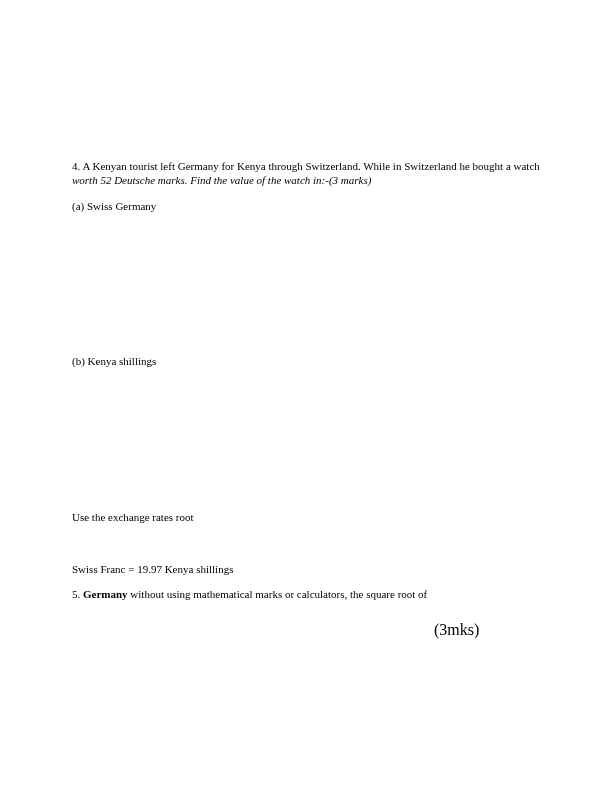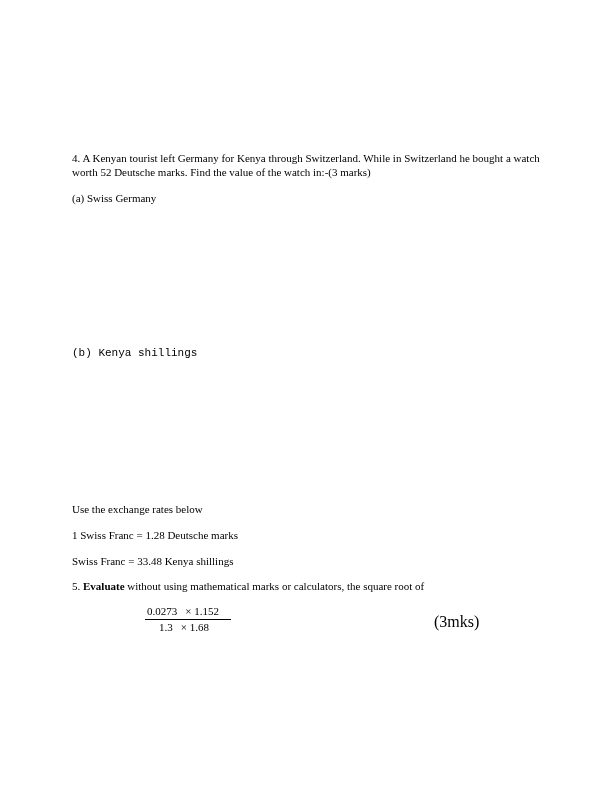--- a/index.html
+++ b/index.html
@@ -11,21 +11,21 @@
       width: 612px;
       height: 792px;
       position: relative;
       overflow: hidden;
       font-family: "Liberation Serif", "DejaVu Serif", serif;
       color: #000000;
       font-size: 11px;
     }
     .page {
       position: absolute;
-      left: 0; top: 0;
+      left: 0; top: 8px;
       width: 612px;
       height: 668px;
       background: #ffffff;
     }
     .line {
       position: absolute;
       left: 72px;
       white-space: nowrap;
       line-height: 13px;
       font-size: 11px;
@@ -68,36 +68,30 @@
       white-space: nowrap;
     }
     .gap { display: inline-block; width: 8px; }
   </style>
 </head>
 <body>
 
 <div class="page">
 
   <div class="line" style="top:152px;">4. A Kenyan tourist left Germany for Kenya through Switzerland. While in Switzerland he bought a watch</div>
-  <div class="line" style="top:166px;">worth 52 Deutsche marks. Find the value of the watch in:-(3 marks)</div>
+  <div class="line" style="top:166px;font-style:italic;">worth 52 Deutsche marks. Find the value of the watch in:-(3 marks)</div>
 
   <div class="line" style="top:192px;">(a) Swiss Germany</div>
 
-  <div class="line" style="top:347px;font-family:Liberation Mono, monospace;">(b) Kenya shillings</div>
+  <div class="line" style="top:347px;">(b) Kenya shillings</div>
 
-  <div class="line" style="top:503px;">Use the exchange rates below</div>
-  <div class="line" style="top:529px;">1 Swiss Franc = 1.28 Deutsche marks</div>
-  <div class="line" style="top:555px;">Swiss Franc = 33.48 Kenya shillings</div>
+  <div class="line" style="top:503px;">Use the exchange rates root</div>
+  <div class="line" style="top:555px;">Swiss Franc = 19.97 Kenya shillings</div>
 
   <div class="line" style="top:580px;">
     <span>5.</span>
-    <span class="bold">Evaluate</span><span> without using mathematical marks or calculators, the square root of</span>
+    <span class="bold">Germany</span><span> without using mathematical marks or calculators, the square root of</span>
   </div>
 
-  <div class="fraction">
-    <span class="numerator"><span>0.0273</span><span class="gap"></span><span>×</span> <span>1.152</span></span>
-    <span class="frac-bar"></span>
-    <span class="denominator"><span>1.3</span><span class="gap"></span><span>×</span> <span>1.68</span></span>
-  </div>
 
   <div class="marks">(3mks)</div>
 
 </div>
 
 </body></html>

